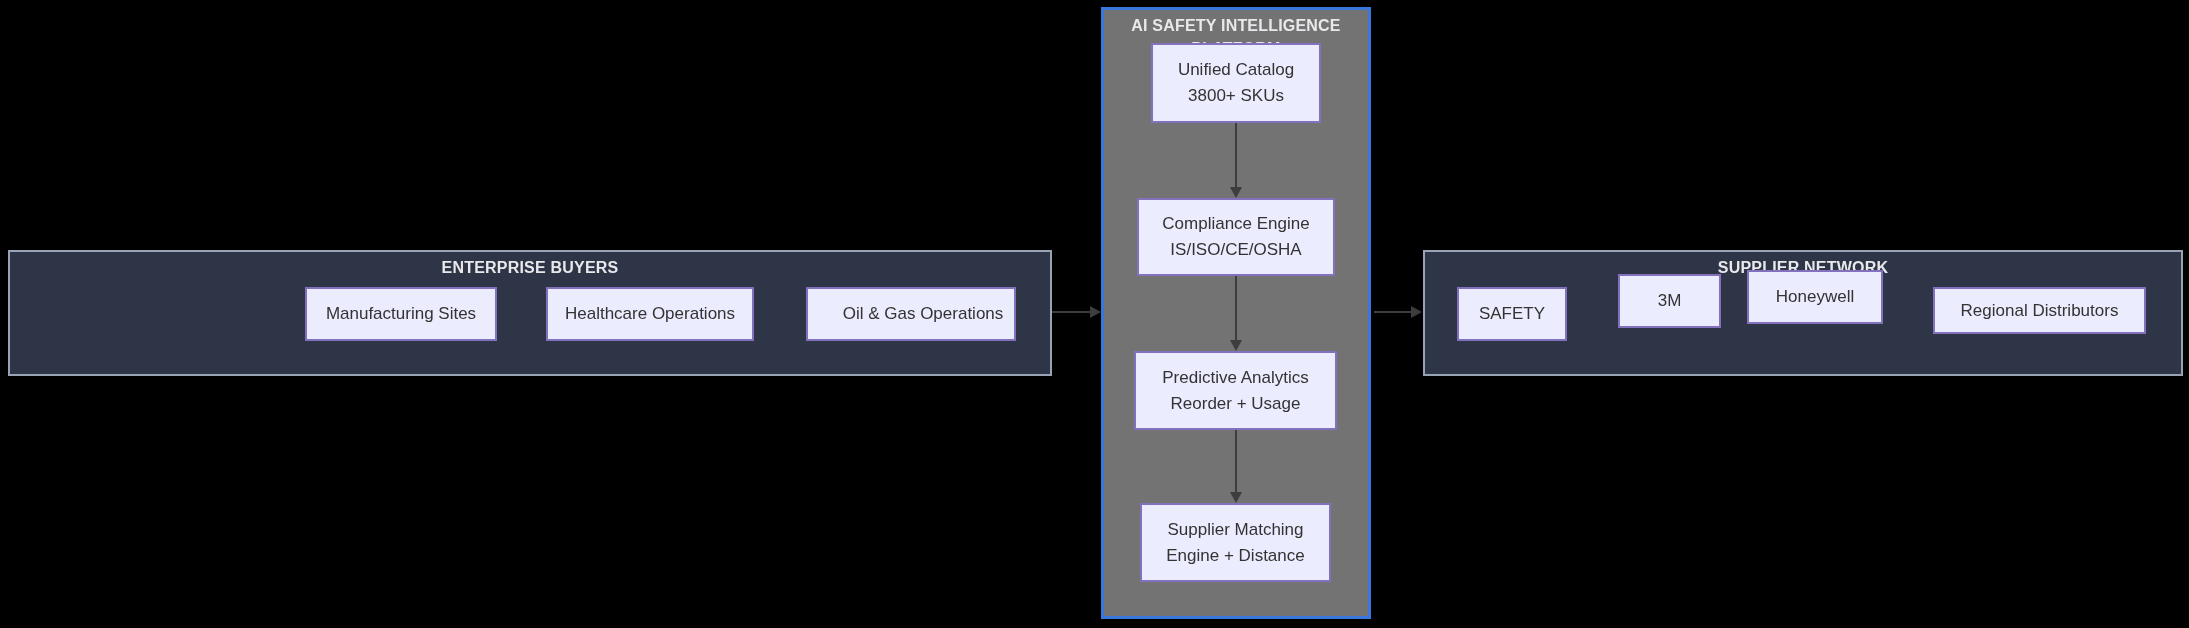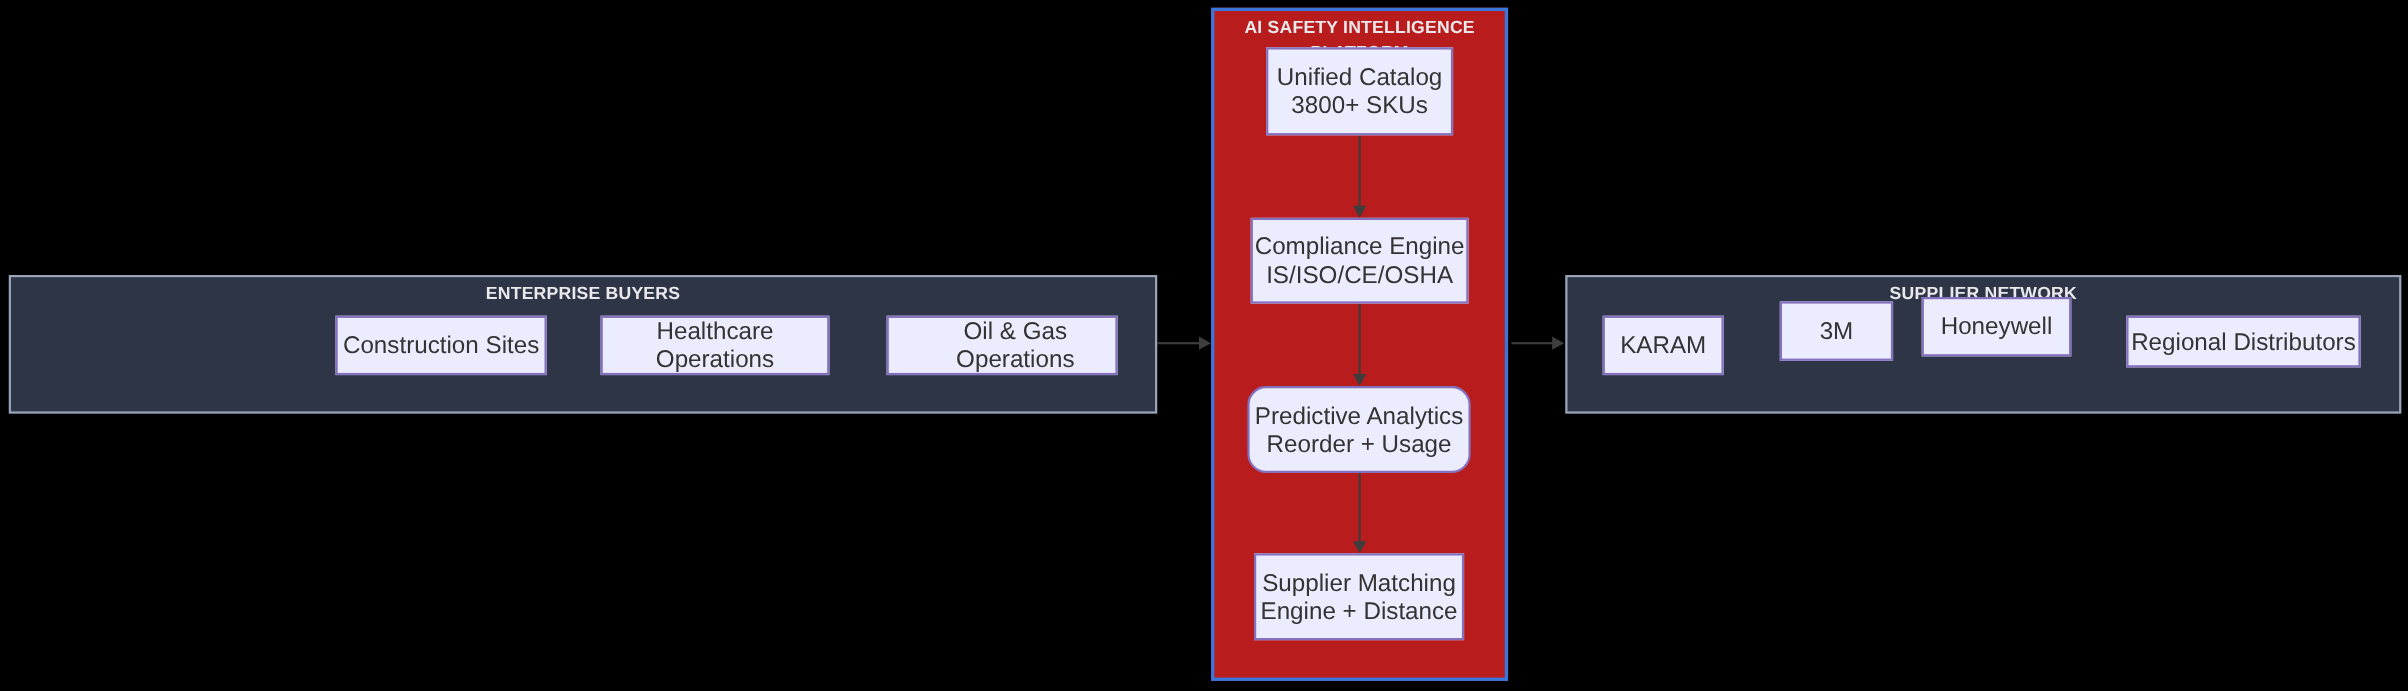--- a/index.html
+++ b/index.html
@@ -18,21 +18,21 @@
   
   .cluster {
     position: absolute;
     box-sizing: border-box;
   }
   .cluster-dark {
     background: #2e3547;
     border: 2px solid #99a3b6;
   }
   .cluster-platform {
-    background: #b91c1c;
+    background: #737373;
     border: 3px solid #3a77dd;
     text-decoration: underline;
   }
   .cluster-title {
     position: absolute;
     top: 4px;
     left: 0;
     width: 100%;
     text-align: center;
     color: #e9e9ec;
@@ -48,33 +48,33 @@
     position: absolute;
     box-sizing: border-box;
     background: #ececff;
     border: 2px solid #8471bd;
     color: #333333;
     display: flex;
     flex-direction: column;
     align-items: center;
     justify-content: center;
     text-align: center;
-    font-size: 22px;
+    font-size: 17px;
     line-height: 26px;
     z-index: 2;
   }
   
   .n-manufacturing { left: 44px;  top: 287px; width: 214px; height: 54px; }
   .n-construction  { left: 305px; top: 287px; width: 192px; height: 54px; }
   .n-healthcare    { left: 546px; top: 287px; width: 208px; height: 54px; }
   .n-oilgas        { left: 806px; top: 287px; width: 210px; height: 54px; padding-left: 24px; }
   
   .n-catalog    { left: 1151px; top: 43px;  width: 170px; height: 80px; }
   .n-compliance { left: 1137px; top: 198px; width: 198px; height: 78px; }
-  .n-predictive { left: 1134px; top: 351px; width: 203px; height: 79px; border-radius: 17px; }
+  .n-predictive { left: 1134px; top: 351px; width: 203px; height: 79px; }
   .n-matching   { left: 1140px; top: 503px; width: 191px; height: 79px; }
   
   .n-karam    { left: 1457px; top: 287px; width: 110px; height: 54px; }
   .n-3m       { left: 1618px; top: 274px; width: 103px;  height: 54px; justify-content: center; }
   .n-honeywell{ left: 1747px; top: 270px; width: 136px; height: 54px; }
   .n-regional { left: 1933px; top: 287px; width: 213px; height: 47px; }
   
   .edge-line-h {
     position: absolute;
     height: 2px;
@@ -118,21 +118,21 @@
       <span class="tline">AI SAFETY INTELLIGENCE</span>
       <span class="tline">PLATFORM</span>
     </div>
   </div>
 
   <div class="cluster cluster-dark" style="left:1423px; top:250px; width:760px; height:126px;">
     <div class="cluster-title">SUPPLIER NETWORK</div>
   </div>
 
   <div class="node n-construction">
-    <span>Construction Sites</span>
+    <span>Manufacturing Sites</span>
   </div>
   <div class="node n-healthcare">
     <span>Healthcare Operations</span>
   </div>
   <div class="node n-oilgas">
     <span>Oil &amp; Gas Operations</span>
   </div>
 
   <div class="node n-catalog">
     <span>Unified Catalog</span>
@@ -145,21 +145,21 @@
   <div class="node n-predictive">
     <span>Predictive Analytics</span>
     <span>Reorder + Usage</span>
   </div>
   <div class="node n-matching">
     <span>Supplier Matching</span>
     <span>Engine + Distance</span>
   </div>
 
   <div class="node n-karam">
-    <span>KARAM</span>
+    <span>SAFETY</span>
   </div>
   <div class="node n-3m">
     <span>3M</span>
   </div>
   <div class="node n-honeywell">
     <span>Honeywell</span>
   </div>
   <div class="node n-regional">
     <span>Regional Distributors</span>
   </div>

